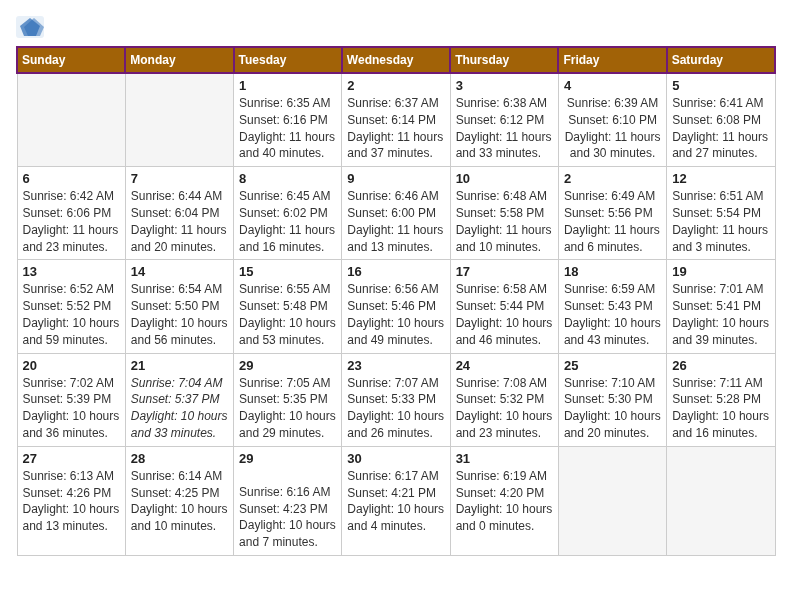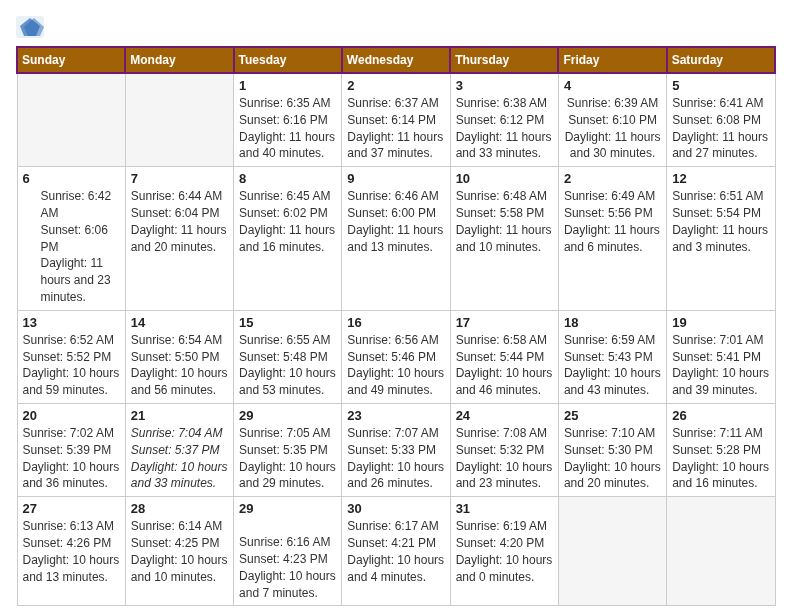--- a/index.html
+++ b/index.html
@@ -144,21 +144,21 @@
         <td>
           <span class="day-num">5</span>
           <div class="day-info" style="white-space: pre-line;">Sunrise: 6:41 AM
 Sunset: 6:08 PM
 Daylight: 11 hours and 27 minutes.</div>
         </td>
       </tr>
       <tr>
         <td>
           <span class="day-num">6</span>
-          <div class="day-info" style="white-space: pre-line; margin-left: 18px;">Sunrise: 6:42 AM
+          <div class="day-info" style="white-space: pre-line;">Sunrise: 6:42 AM
 Sunset: 6:06 PM
 Daylight: 11 hours and 23 minutes.</div>
         </td>
         <td>
           <span class="day-num">7</span>
           <div class="day-info" style="white-space: pre-line;">Sunrise: 6:44 AM
 Sunset: 6:04 PM
 Daylight: 11 hours and 20 minutes.</div>
         </td>
         <td>

